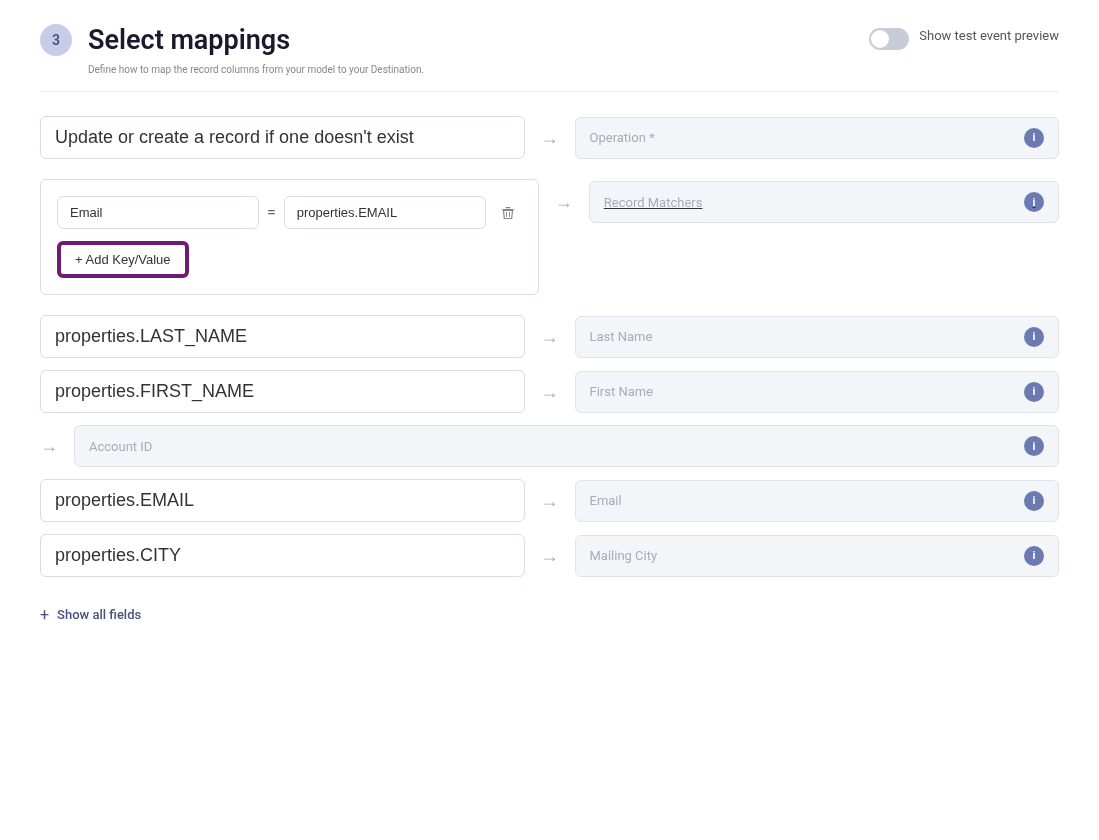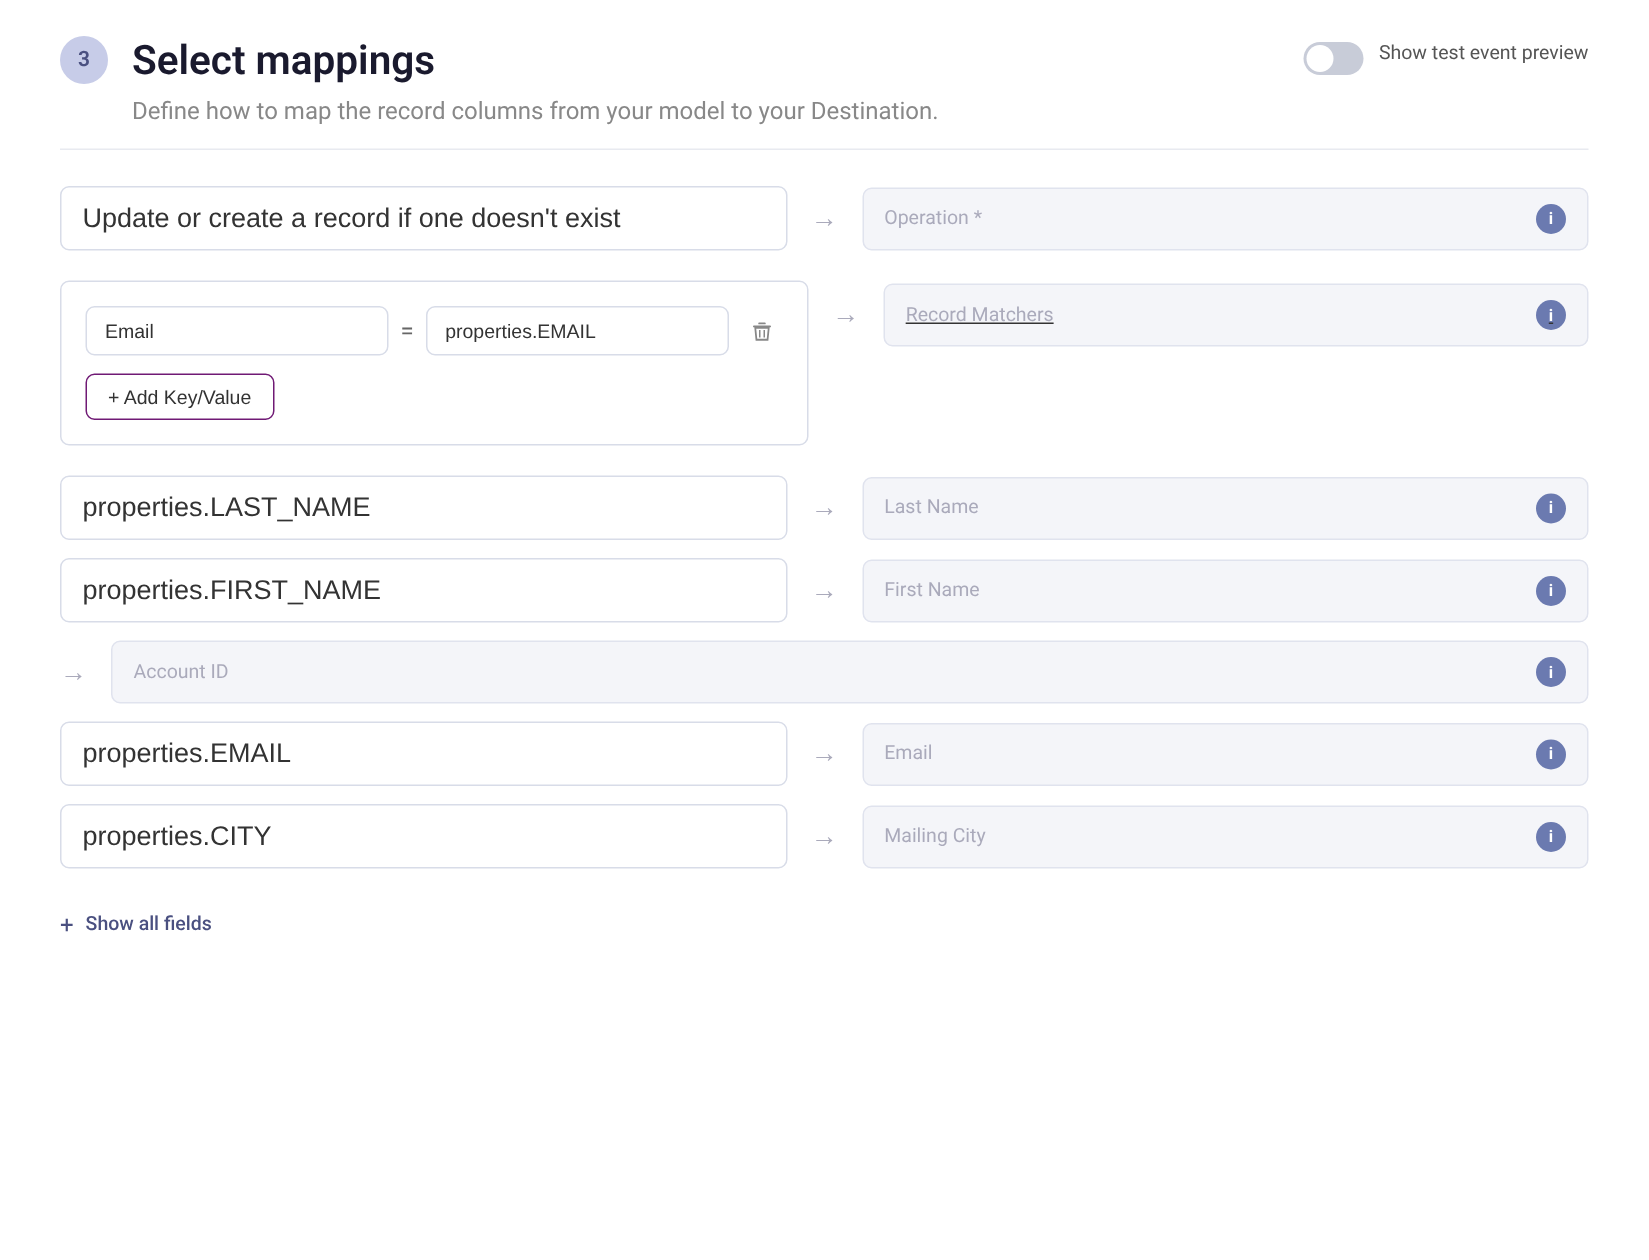--- a/index.html
+++ b/index.html
@@ -75,21 +75,21 @@
       left: 2px;
       transition: left 0.2s;
     }
 
     .show-preview-label {
       font-size: 13px;
       color: #555;
     }
 
     .subtitle {
-      font-size: 16px;
+      font-size: 10px;
       color: #888;
       margin-left: 48px;
       margin-bottom: 16px;
     }
 
     .divider {
       border: none;
       border-top: 1px solid #e8eaf0;
       margin: 0 0 24px 0;
     }
@@ -208,21 +208,21 @@
     .delete-btn svg {
       width: 16px;
       height: 16px;
     }
 
     .add-key-btn {
       display: flex;
       align-items: center;
       gap: 6px;
       padding: 7px 14px;
-      border: 1px solid #701a75;
+      border: 4px solid #701a75;
       border-radius: 6px;
       background: #fff;
       font-size: 13px;
       color: #333;
       cursor: pointer;
     }
 
     .show-all-row {
       display: flex;
       align-items: center;

